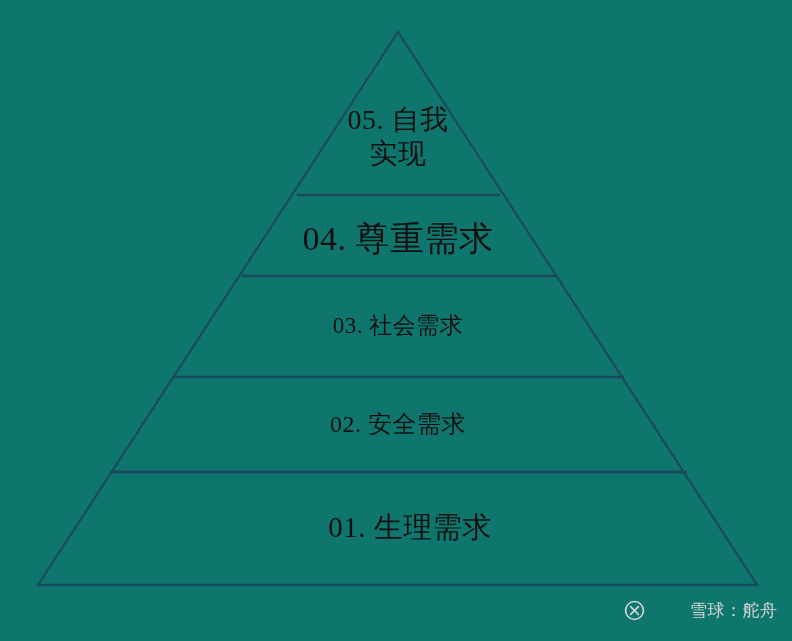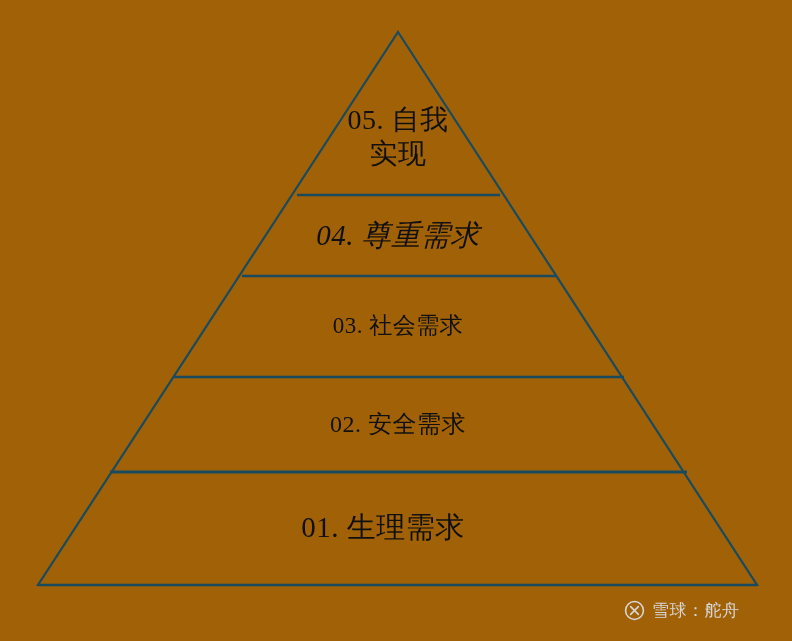--- a/index.html
+++ b/index.html
@@ -13,21 +13,21 @@
     overflow: hidden;
     font-family: "Liberation Serif", "DejaVu Serif", serif;
     position: relative;
   }
   #stage {
     position: absolute;
     left: 0;
     top: 0;
     width: 792px;
     height: 641px;
-    background: #a16207;
+    background: #0f766e;
   }
   #pyramid-svg {
     position: absolute;
     left: 0;
     top: 0;
     width: 792px;
     height: 641px;
     display: block;
   }
   .tier-label {
@@ -44,37 +44,36 @@
   #tier-5-label {
     left: 298px;
     top: 103px;
     width: 200px;
     font-size: 28px;
   }
   #tier-4-label {
     left: 246px;
     top: 218px;
     width: 304px;
-    font-size: 29px;
-    font-style: italic;
+    font-size: 34px;
   }
   #tier-3-label {
     left: 196px;
     top: 312px;
     width: 404px;
     font-size: 23px;
   }
   #tier-2-label {
     left: 146px;
     top: 410px;
     width: 504px;
     font-size: 24px;
   }
   #tier-1-label {
-    left: 81px;
+    left: 108px;
     top: 510px;
     width: 604px;
     font-size: 29px;
   }
   #watermark {
     position: absolute;
     left: 624px;
     top: 600px;
     display: flex;
     align-items: center;
@@ -88,20 +87,21 @@
     flex: 0 0 auto;
     display: block;
   }
   #watermark-text {
     font-family: "Liberation Sans", "DejaVu Sans", sans-serif;
     font-size: 17px;
     color: #d6d6d6;
     letter-spacing: 0.5px;
     white-space: nowrap;
     line-height: 1;
+    margin-left: 38px;
   }
 </style>
 </head>
 <body>
 
 <div id="stage">
 
   <svg id="pyramid-svg" viewBox="0 0 792 641">
 
     <polygon points="398,32 757,585 38,585" fill="none" stroke="#1a4a5e" stroke-width="2.2" stroke-linejoin="miter"></polygon>

